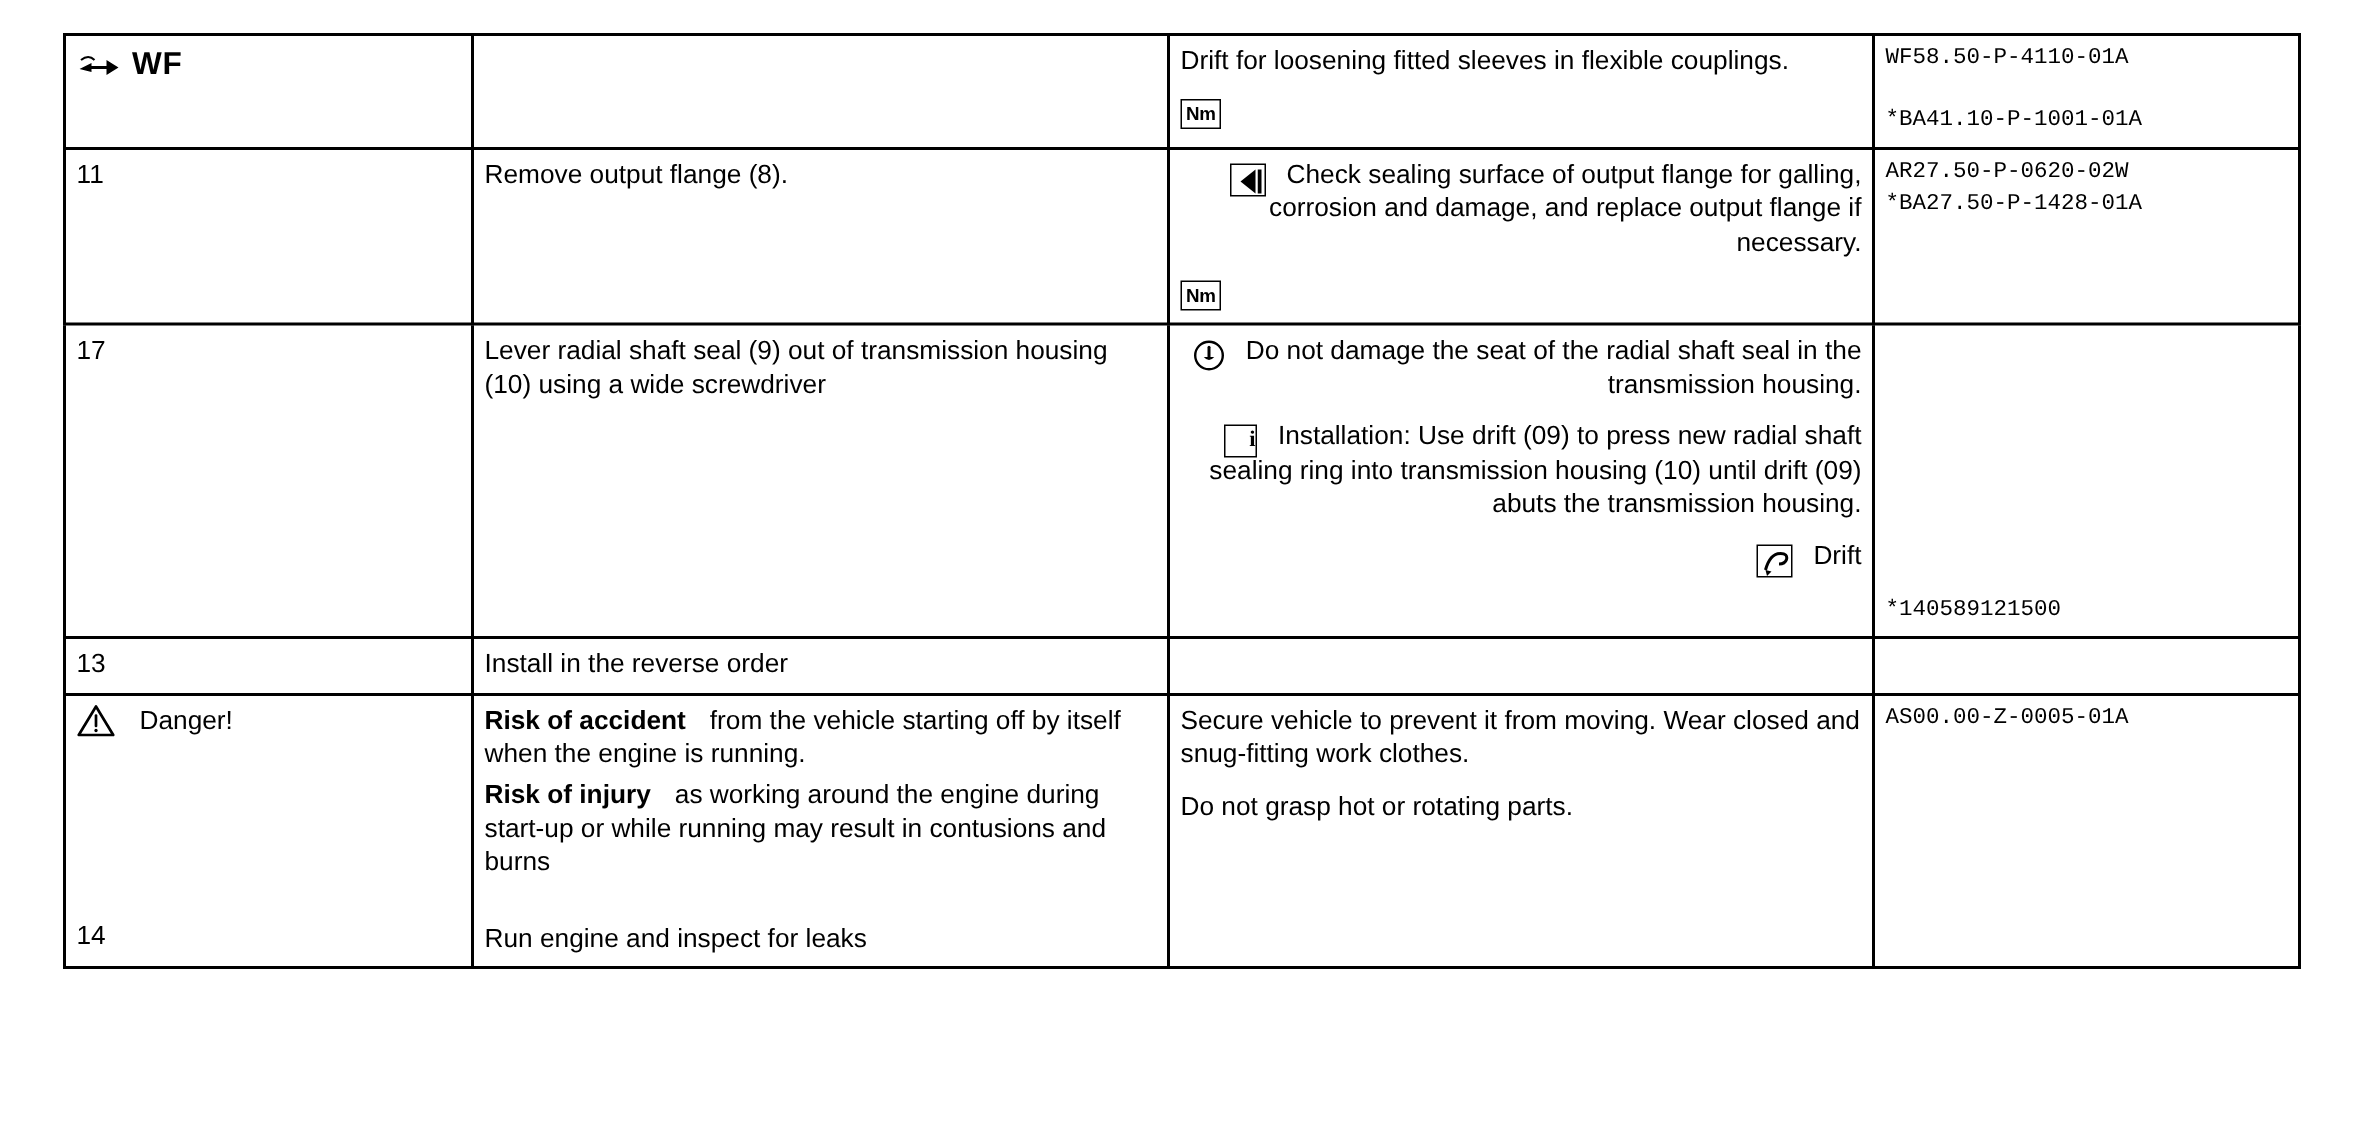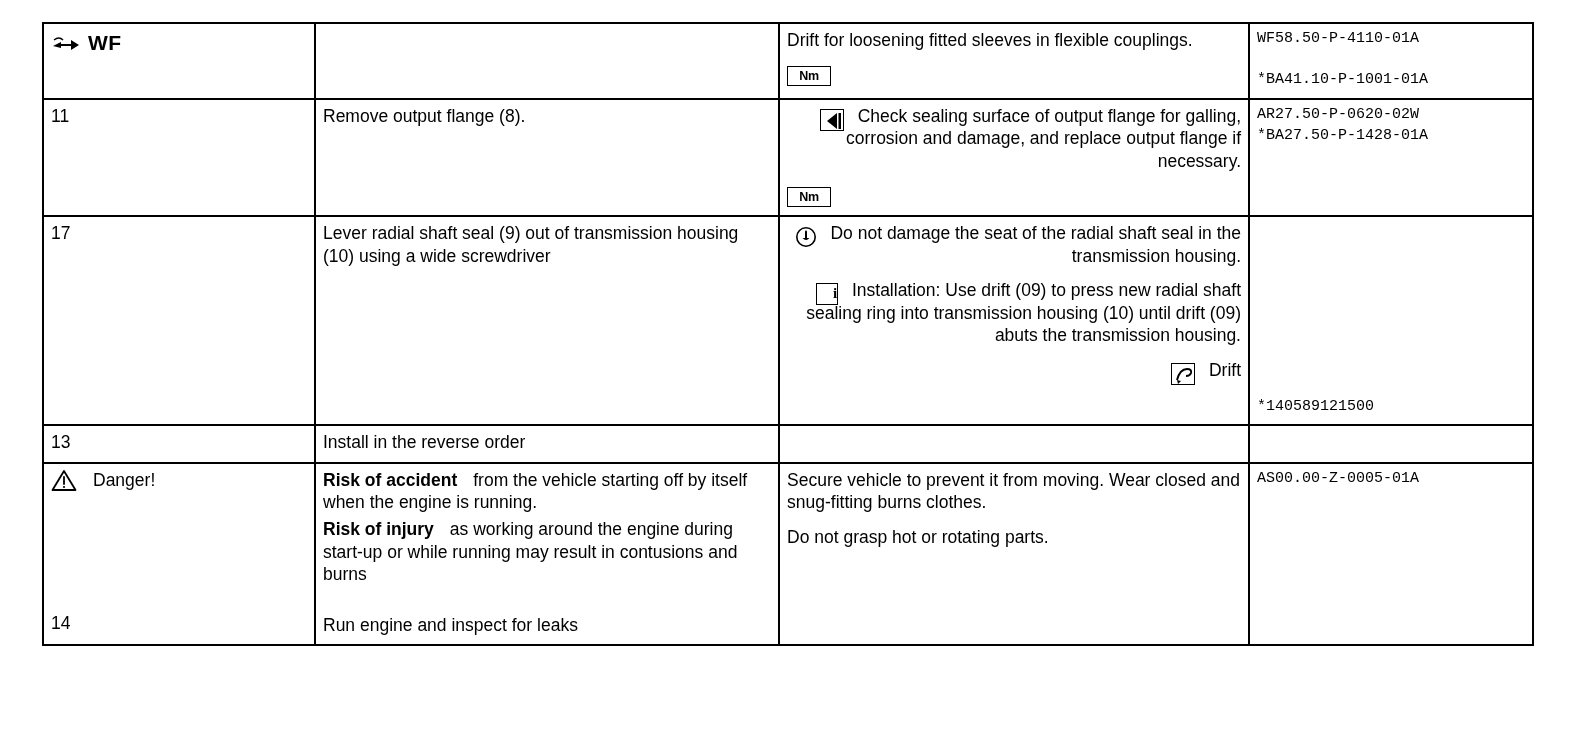--- a/index.html
+++ b/index.html
@@ -72,21 +72,21 @@
   .ibox {
     display: inline-flex;
     align-items: center;
     justify-content: center;
     border: 1.6px solid #000;
     background: #fff;
     vertical-align: middle;
     box-sizing: border-box;
   }
   .nm-box {
-    width: 44px;
+    width: 27px;
     height: 20px;
     font-size: 12.5px;
     font-weight: bold;
     font-family: "Liberation Sans", sans-serif;
     letter-spacing: -0.3px;
   }
   .info-box {
     width: 22px;
     height: 22px;
     font-size: 15px;
@@ -257,21 +257,21 @@
         <td>
           <div class="para">
             <span class="bold">Risk of accident</span><span class="sp"></span><span>from the vehicle starting off by itself when the engine is running.</span>
           </div>
           <div class="para" style="margin-top:4px;">
             <span class="bold">Risk of injury</span><span class="sp"></span><span>as working around the engine during start-up or while running may result in contusions and burns</span>
           </div>
           <div class="para" style="margin-top:28px;">Run engine and inspect for leaks</div>
         </td>
         <td>
-          <div class="para">Secure vehicle to prevent it from moving. Wear closed and snug-fitting burns clothes.</div>
+          <div class="para">Secure vehicle to prevent it from moving. Wear closed and snug-fitting work clothes.</div>
           <div class="para gap">Do not grasp hot or rotating parts.</div>
         </td>
         <td>
           <div class="para right-code">AS00.00-Z-0005-01A</div>
         </td>
       </tr>
 
     </tbody>
   </table>
 </div>

